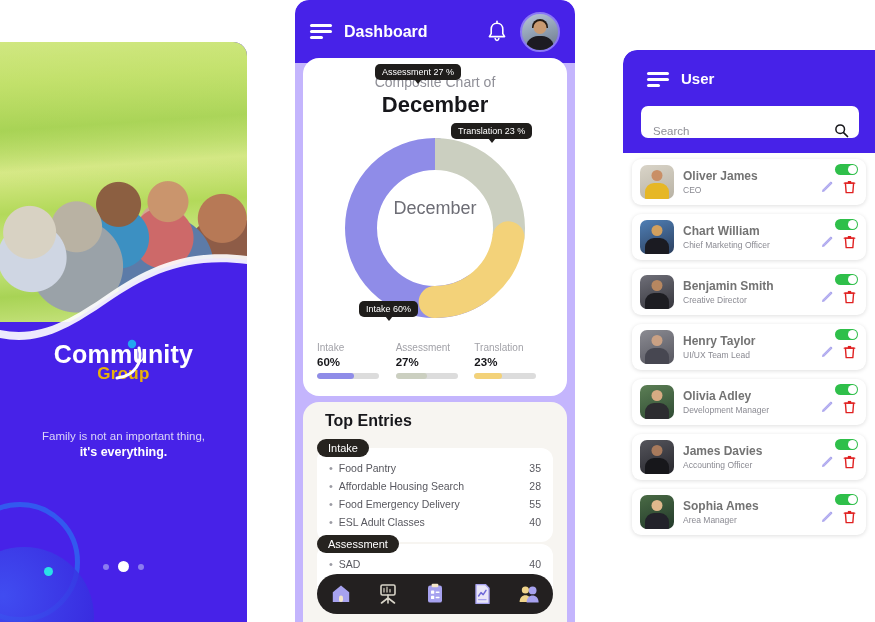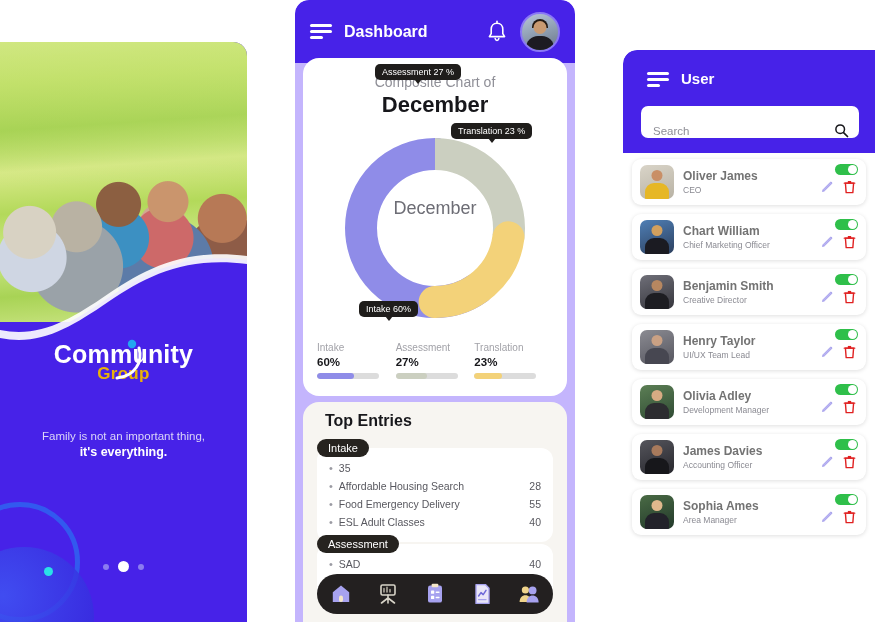--- a/index.html
+++ b/index.html
@@ -329,20 +329,21 @@
   </div>
 
   <div id="entries-card">
     <div id="entries-title">Top Entries</div>
 
     <div class="group" id="grp-intake">
       <span class="group-chip">Intake</span>
       <div class="group-box">
         <div class="erow">
           <span class="bul">•</span>
+          <span class="nm">Food Pantry</span>
           <span class="vl">35</span>
         </div>
         <div class="erow">
           <span class="bul">•</span>
           <span class="nm">Affordable Housing Search</span>
           <span class="vl">28</span>
         </div>
         <div class="erow">
           <span class="bul">•</span>
           <span class="nm">Food Emergency Delivery</span>

